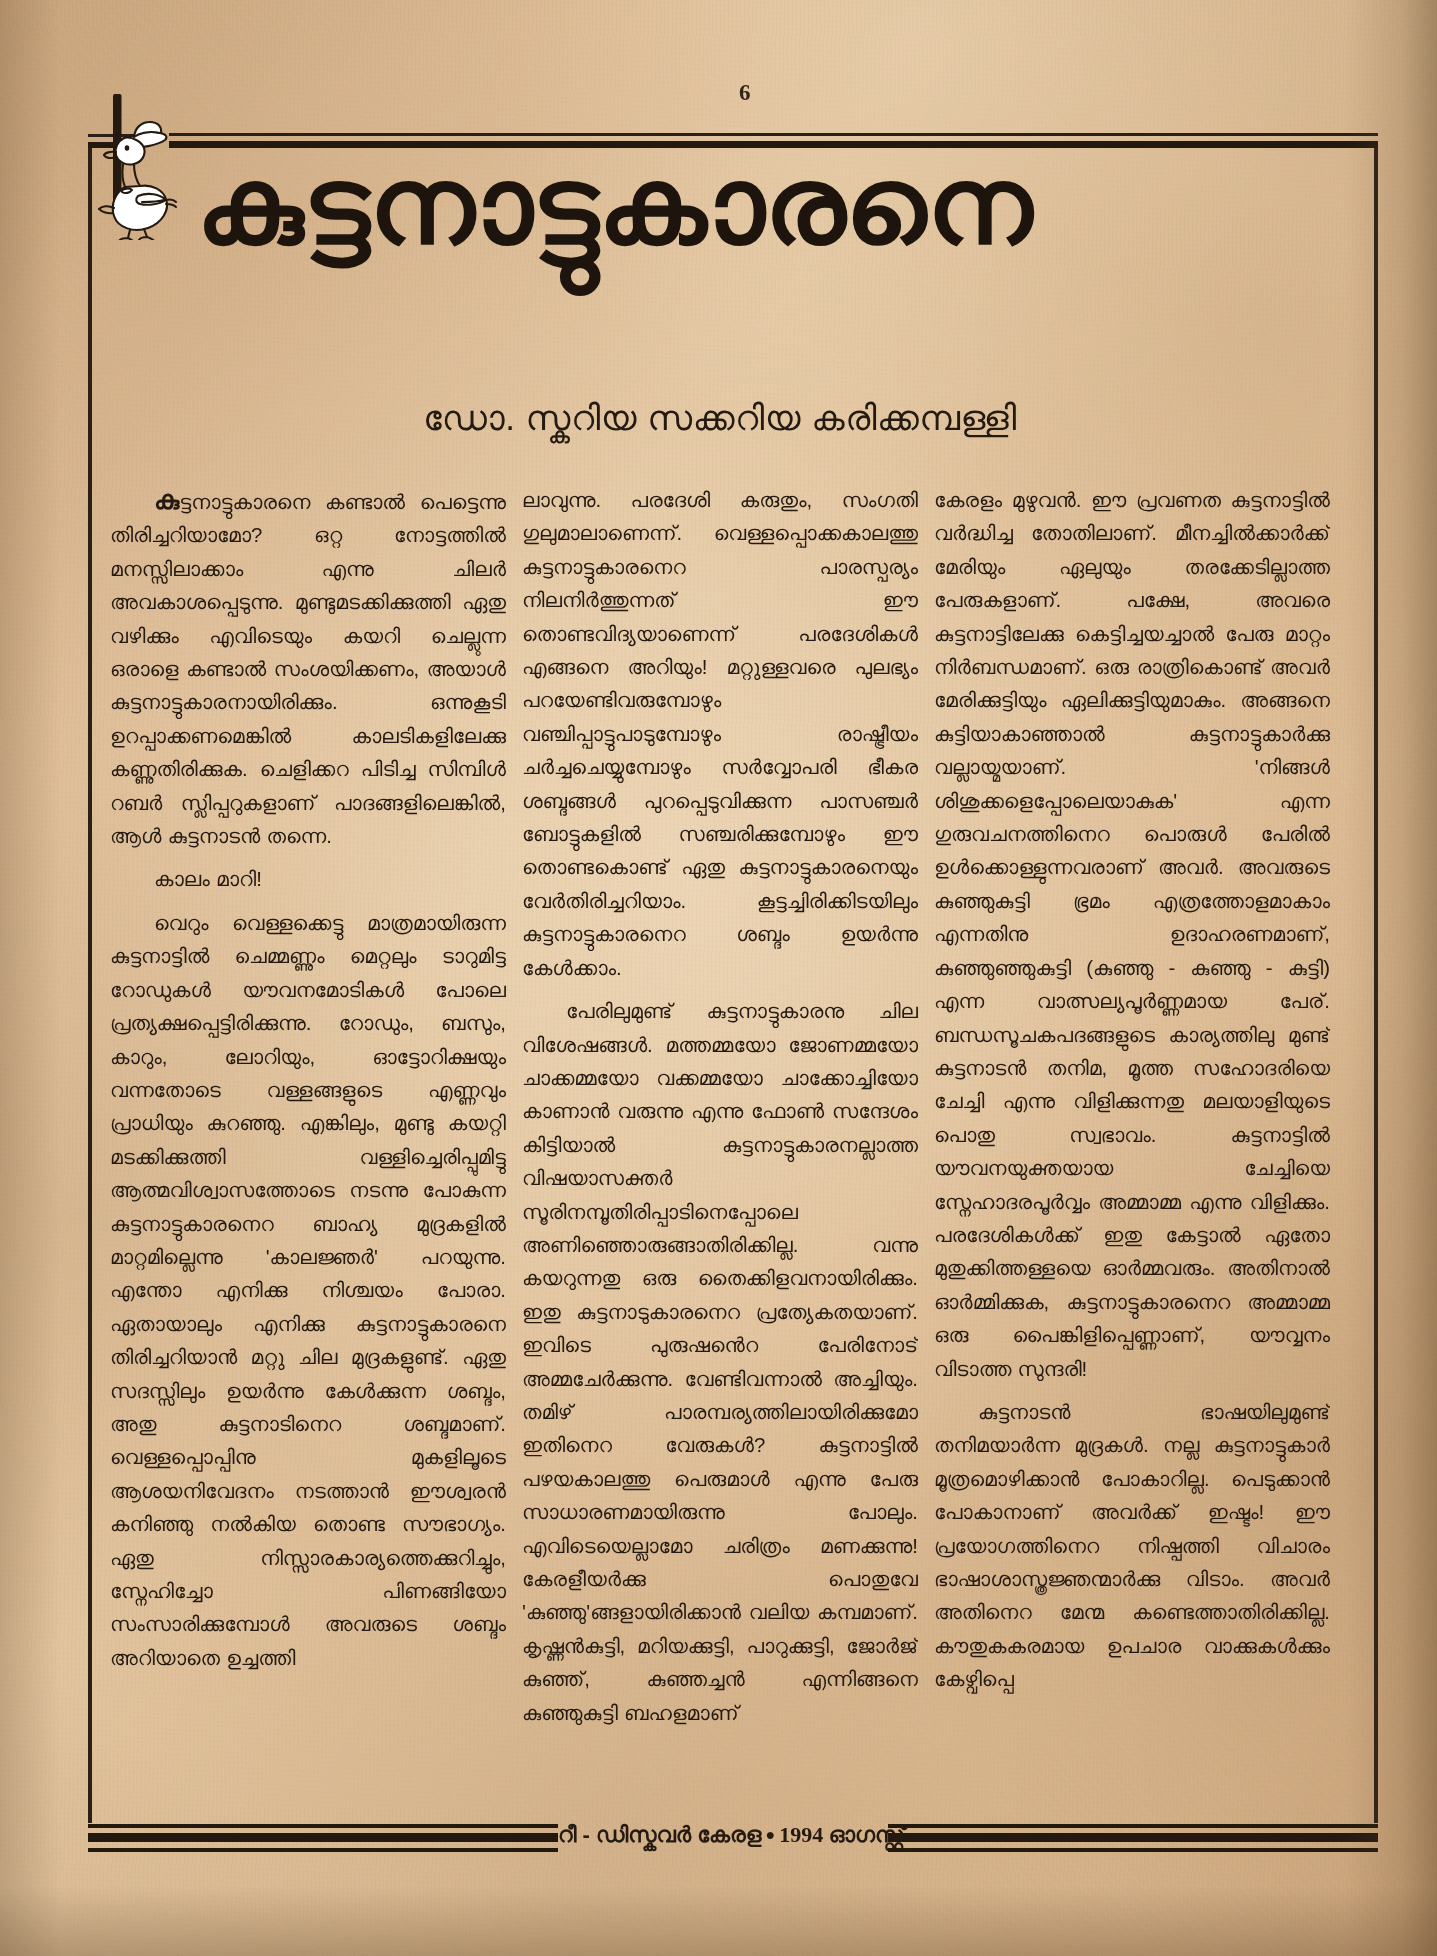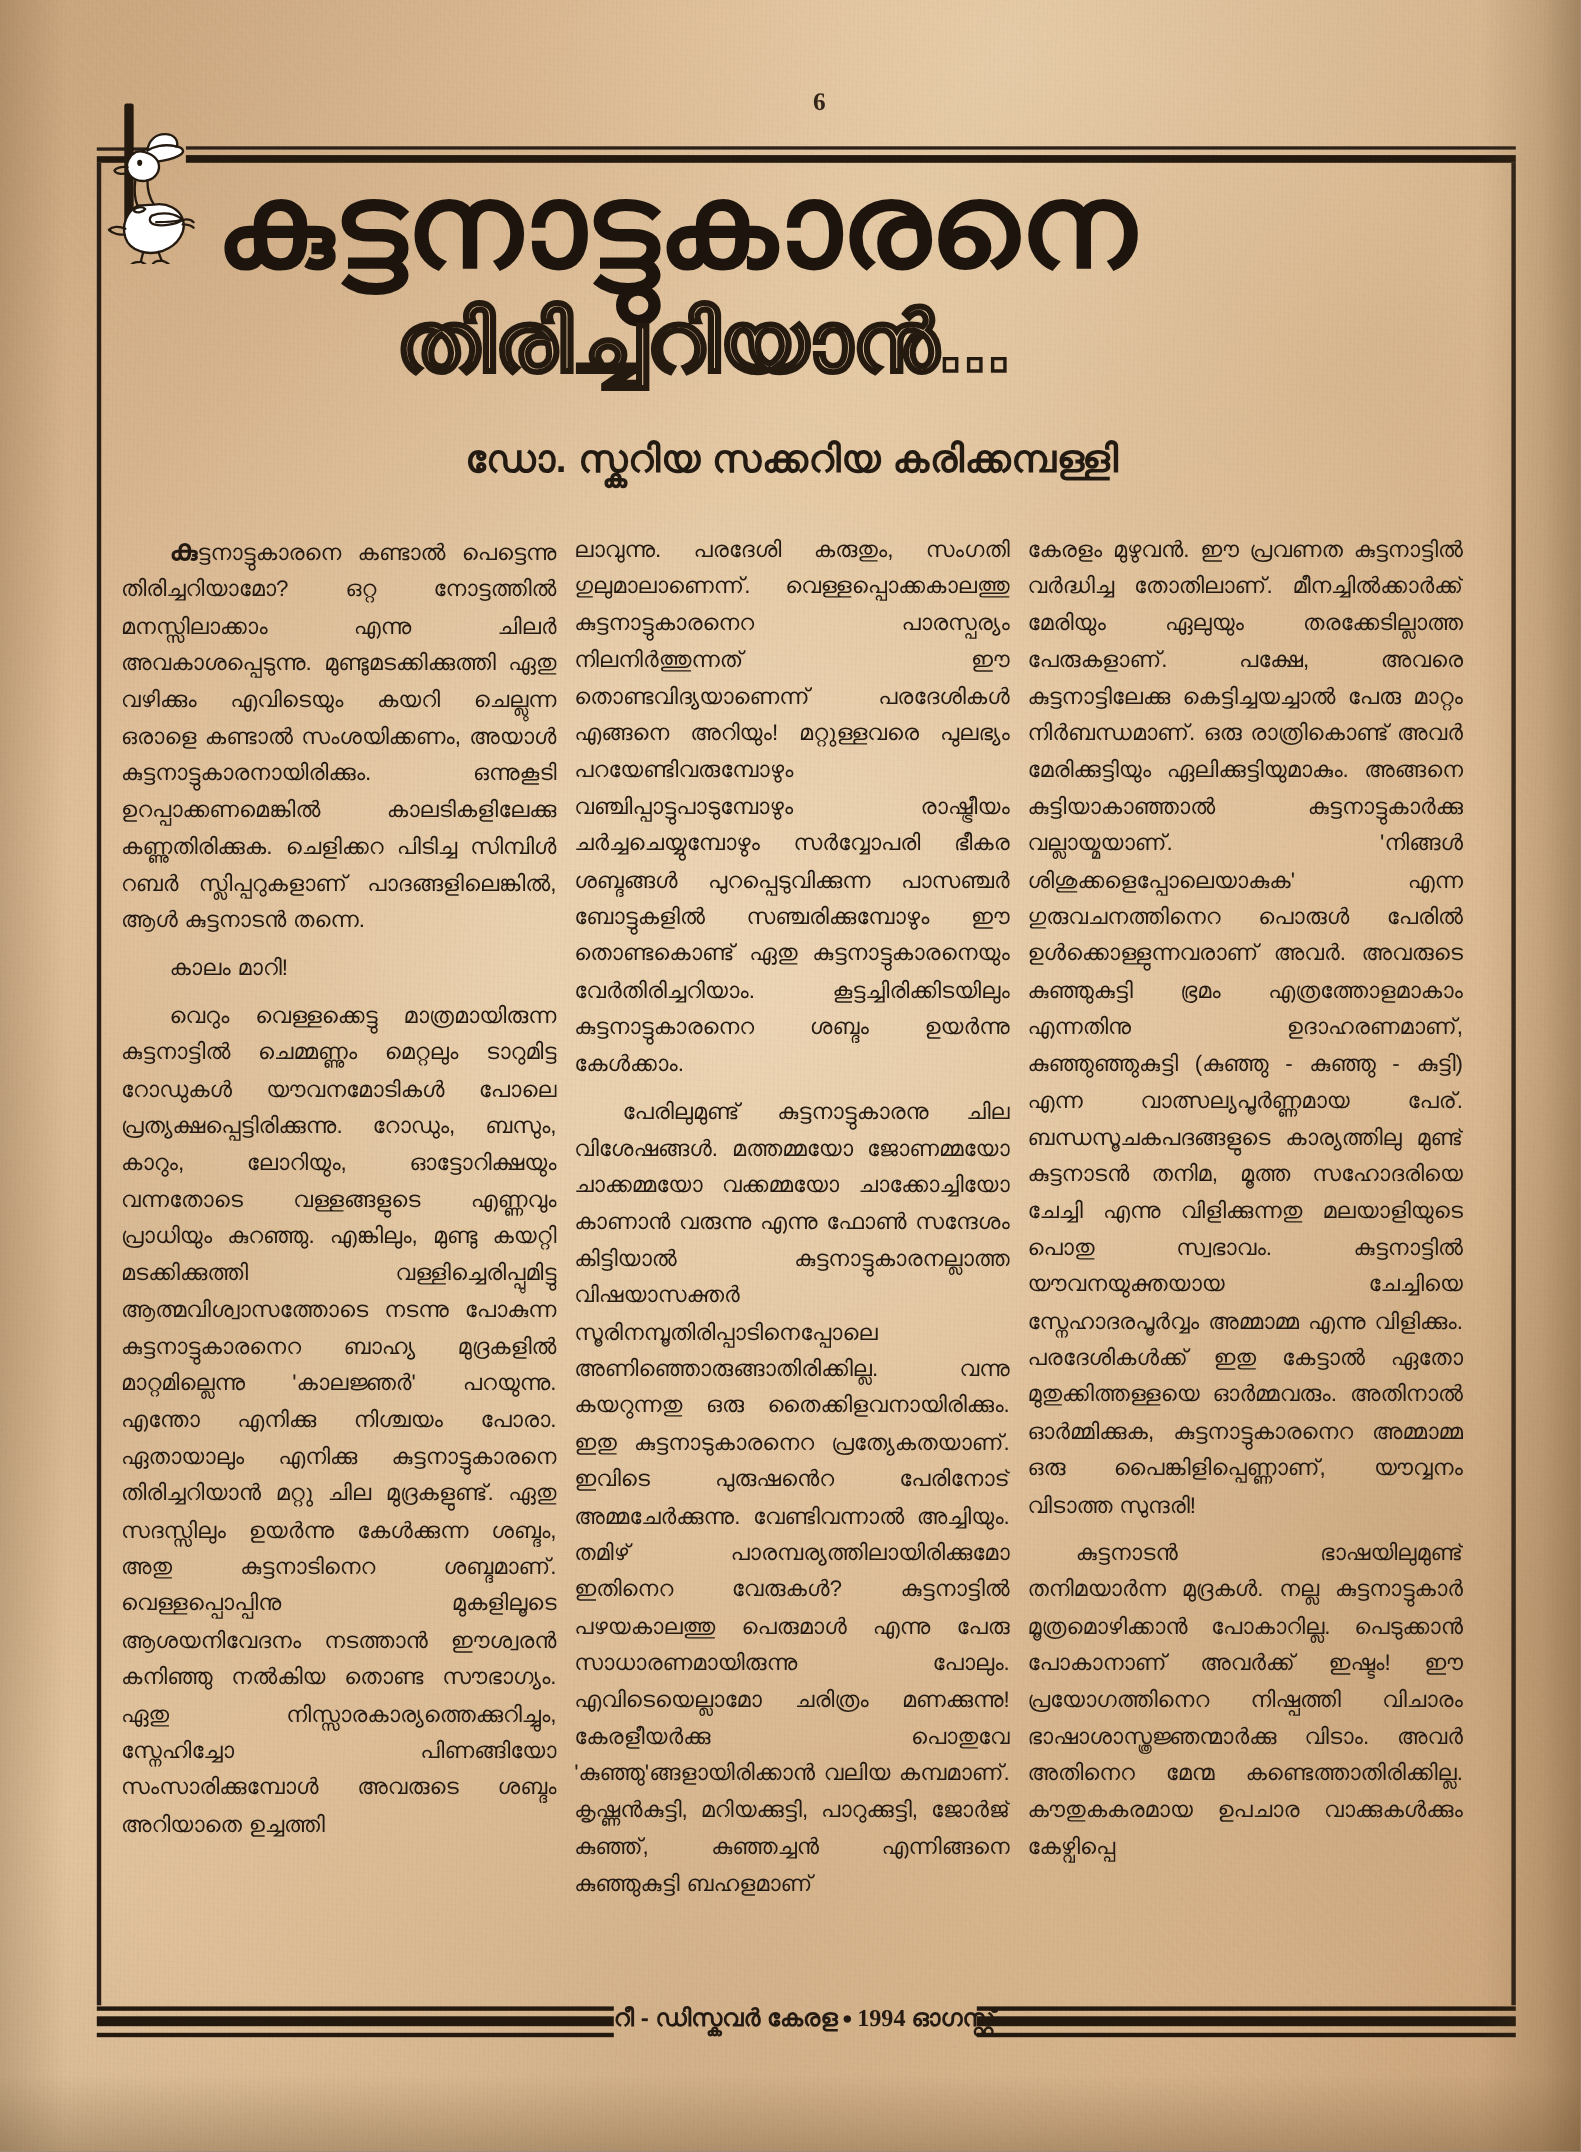--- a/index.html
+++ b/index.html
@@ -162,21 +162,21 @@
   }
 
   
   #byline {
     position: absolute;
     left: 120px; top: 398px;
     width: 1200px;
     text-align: center;
     font-family: "Liberation Sans", sans-serif;
     font-size: 35px;
-    font-weight: 700;
+    font-weight: 400;
     letter-spacing: .5px;
     color: #231a11;
   }
 
   
   #columns {
     position: absolute;
     left: 110px; top: 484px;
     width: 1252px; height: 1270px;
     display: flex;
@@ -285,23 +285,20 @@
         <path d="M42 146 C38 146 34 147 33 149 M42 146 C44 147 46 148 47 149"></path>
         <path d="M61 145 C58 145 54 146 53 148 M61 145 C64 146 67 147 68 149"></path>
 
         <path d="M36 98 C40 96 44 96 46 98 C44 101 39 102 36 100 Z" fill="#fff"></path>
       </g>
     </svg>
   </div>
 
   <div id="headline-1">
     <span class="ml">കുട്ടനാട്ടുകാരനെ</span>
-  </div>
-  <div id="headline-2">
-    <span class="ml-outline">തിരിച്ചറിയാൻ...</span>
   </div>
 
   <div id="byline">ഡോ. സ്കറിയ സക്കറിയ കരിക്കമ്പള്ളി</div>
 
   <div id="columns">
     <div class="col">
       <p class="indent dropcap-para">കുട്ടനാട്ടുകാരനെ കണ്ടാൽ പെട്ടെന്നു തിരിച്ചറിയാമോ? ഒറ്റ നോട്ടത്തിൽ മനസ്സിലാക്കാം എന്നു ചിലർ അവകാശപ്പെടുന്നു. മുണ്ടുമടക്കിക്കുത്തി ഏതു വഴിക്കും എവിടെയും കയറി ചെല്ലുന്ന ഒരാളെ കണ്ടാൽ സംശയിക്കണം, അയാൾ കുട്ടനാട്ടുകാരനായിരിക്കും. ഒന്നുകൂടി ഉറപ്പാക്കണമെങ്കിൽ കാലടികളിലേക്കു കണ്ണുതിരിക്കുക. ചെളിക്കറ പിടിച്ച സിമ്പിൾ റബർ സ്ലിപ്പറുകളാണ് പാദങ്ങളിലെങ്കിൽ, ആൾ കുട്ടനാടൻ തന്നെ.</p>
       <p class="indent">കാലം മാറി!</p>
       <p class="indent">വെറും വെള്ളക്കെട്ടു മാത്രമായിരുന്ന കുട്ടനാട്ടിൽ ചെമ്മണ്ണും മെറ്റലും ടാറുമിട്ട റോഡുകൾ യൗവനമോടികൾ പോലെ പ്രത്യക്ഷപ്പെട്ടിരിക്കുന്നു. റോഡും, ബസും, കാറും, ലോറിയും, ഓട്ടോറിക്ഷയും വന്നതോടെ വള്ളങ്ങളുടെ എണ്ണവും പ്രാധിയും കുറഞ്ഞു. എങ്കിലും, മുണ്ടു കയറ്റി മടക്കിക്കുത്തി വള്ളിച്ചെരിപ്പുമിട്ടു ആത്മവിശ്വാസത്തോടെ നടന്നു പോകുന്ന കുട്ടനാട്ടുകാരനെറ ബാഹ്യ മുദ്രകളിൽ മാറ്റമില്ലെന്നു 'കാലജ്ഞർ' പറയുന്നു. എന്തോ എനിക്കു നിശ്ചയം പോരാ. ഏതായാലും എനിക്കു കുട്ടനാട്ടുകാരനെ തിരിച്ചറിയാൻ മറ്റു ചില മുദ്രകളുണ്ട്. ഏതു സദസ്സിലും ഉയർന്നു കേൾക്കുന്ന ശബ്ദം, അതു കുട്ടനാടിനെറ ശബ്ദമാണ്. വെള്ളപ്പൊപ്പിനു മുകളിലൂടെ ആശയനിവേദനം നടത്താൻ ഈശ്വരൻ കനിഞ്ഞു നൽകിയ തൊണ്ട സൗഭാഗ്യം. ഏതു നിസ്സാരകാര്യത്തെക്കുറിച്ചും, സ്നേഹിച്ചോ പിണങ്ങിയോ സംസാരിക്കുമ്പോൾ അവരുടെ ശബ്ദം അറിയാതെ ഉച്ചത്തി</p>
     </div>

